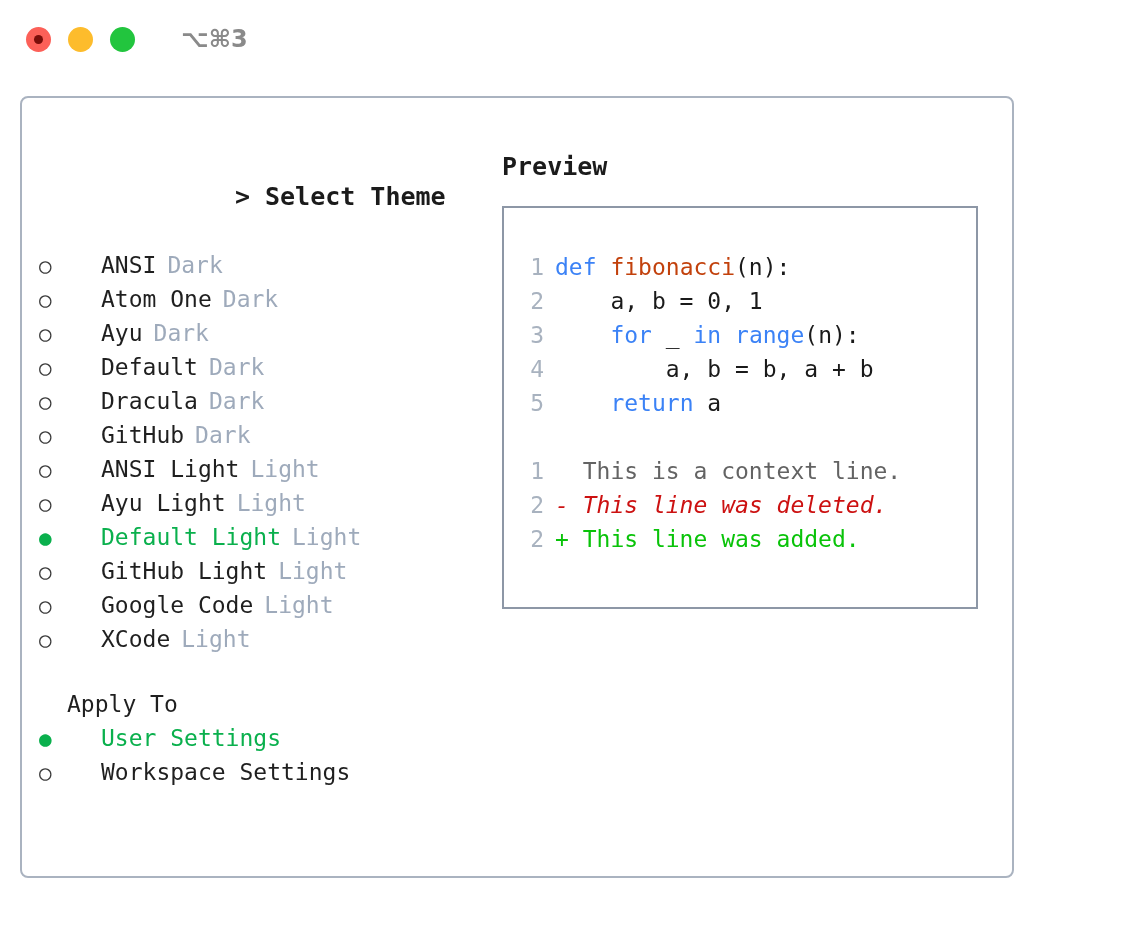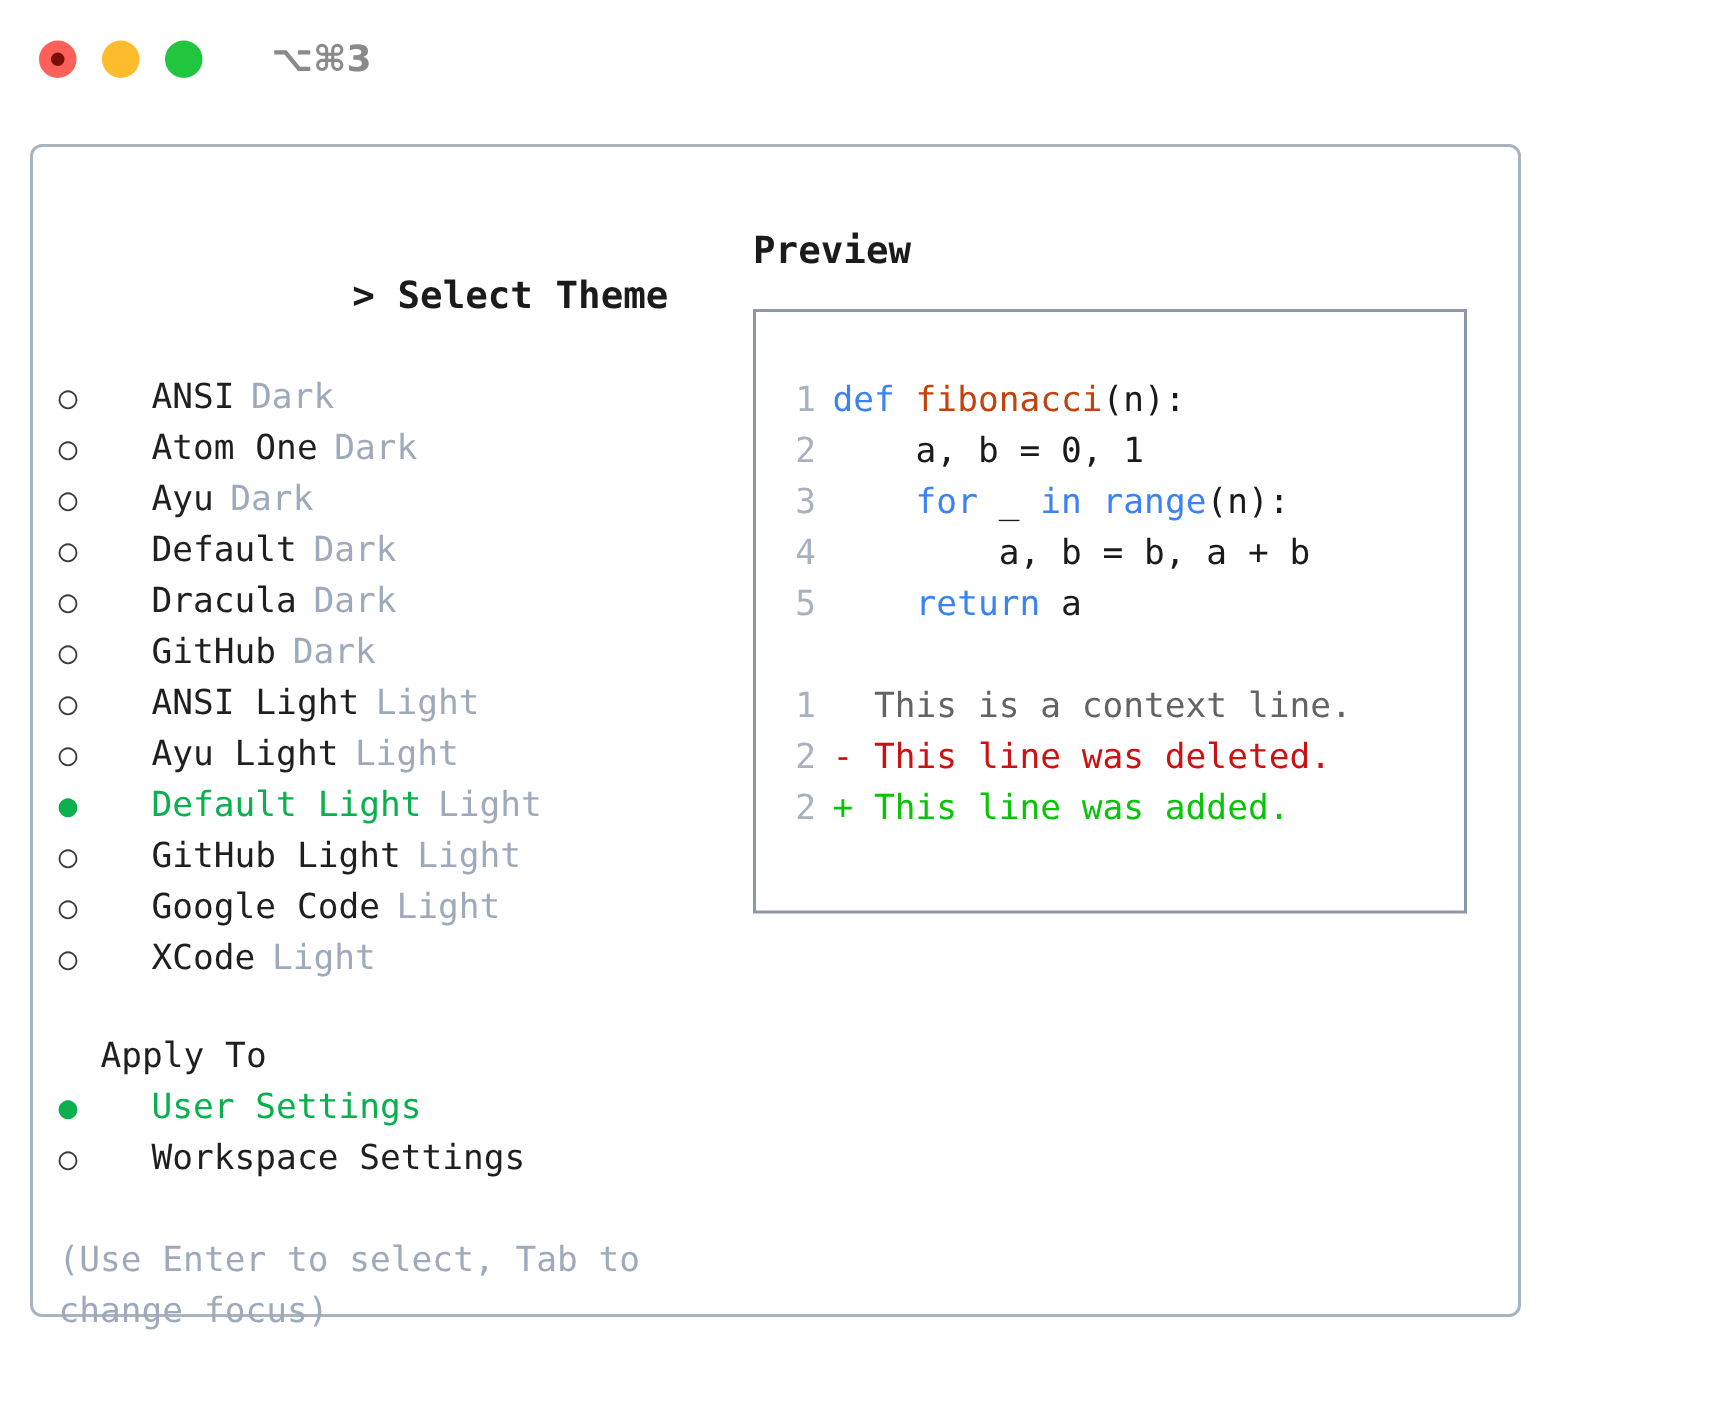--- a/index.html
+++ b/index.html
@@ -193,21 +193,21 @@
     text-align: right;
     color: #a8b2bf;
     margin-right: 11px;
   }
   .code-text { white-space: pre; }
 
   .kw  { color: #3b82f6; }
   .fn  { color: #c2410c; }
   .pl  { color: #1a1a1a; }
   .ctx { color: #636363; }
-  .del { color: #cc1111; }
+  .del { color: #cc1111; font-style: italic; }
   .add { color: #09c309; }
 
   .blank-line { height: 34px; }
 </style>
 </head>
 <body>
 
 <div id="window">
 
   <div id="titlebar">
@@ -246,21 +246,20 @@
           </div>
 
         <div class="subsection">
           <div class="subsection-title">Apply To</div>
           <div class="opt-list" id="apply-list">
               <div class="opt-row selected"><span class="bullet">●</span><span class="opt-label">User Settings</span></div>
               <div class="opt-row"><span class="bullet">○</span><span class="opt-label">Workspace Settings</span></div>
             </div>
         </div>
 
-        <div id="hint">(Use Enter to select, Tab to change focus)</div>
       </div>
 
       <div id="right-col">
         <div id="preview-title">Preview</div>
         <div id="preview-box">
           <div id="code-area">
               <div class="code-line"><span class="lineno">1</span><span class="code-text"><span class="kw">def </span><span class="fn">fibonacci</span><span class="pl">(n):</span></span></div>
               <div class="code-line"><span class="lineno">2</span><span class="code-text"><span class="pl">    a, b = 0, 1</span></span></div>
               <div class="code-line"><span class="lineno">3</span><span class="code-text"><span class="pl">    </span><span class="kw">for</span><span class="pl"> _ </span><span class="kw">in</span><span class="pl"> </span><span class="kw">range</span><span class="pl">(n):</span></span></div>
               <div class="code-line"><span class="lineno">4</span><span class="code-text"><span class="pl">        a, b = b, a + b</span></span></div>

